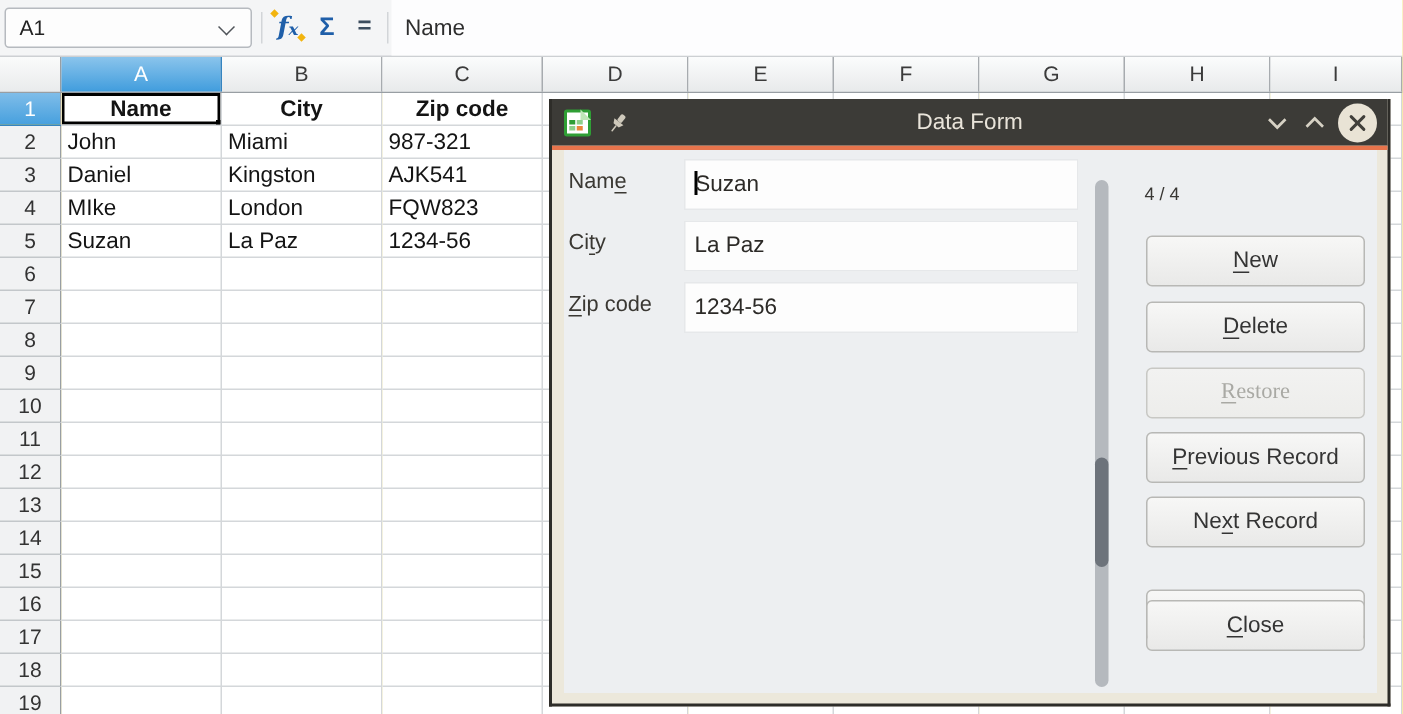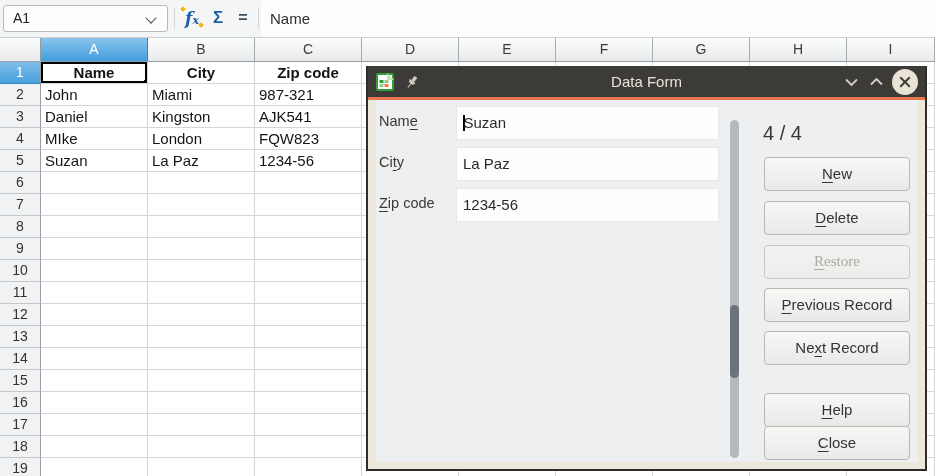--- a/index.html
+++ b/index.html
@@ -82,21 +82,21 @@
     line-height:32px; padding-left:6px; cursor:text; }
   .caret { display:inline-block; width:1.5px; height:16px; background:#000;
     vertical-align:-3px; margin-right:-1px; }
   .mnem { text-decoration:underline; text-underline-offset:2.5px; }
 
   .vscroll-track { position:absolute; left:354px; top:20px; width:9px; height:338px;
     background:#b5b9be; border-radius:5px; }
   .vscroll-thumb { position:absolute; left:354px; top:205px; width:9px; height:73px;
     background:#6d737b; border-radius:5px; cursor:grab; }
 
-  .rec-ind { position:absolute; left:387px; top:22px; font-size:20px; color:#393734; }
+  .rec-ind { position:absolute; left:387px; top:22px; font-size:12px; color:#393734; }
   .dlg-btn { position:absolute; left:388px; width:146px; height:34px;
     background:linear-gradient(#f7f7f6,#e9e9e8); border:1px solid #b8b8b5;
     border-radius:4px; font-family:"Liberation Sans", sans-serif;
     font-size:15px; color:#343434; text-align:center; line-height:31px; cursor:pointer; }
   .dlg-btn.disabled { color:#a9a9a4; background:linear-gradient(#f2f2f1,#ededeb);
     border-color:#c8c8c4; cursor:default;font-family:Liberation Serif, serif; }
 </style>
 </head>
 <body>
 
@@ -411,17 +411,17 @@
         <div class="fld-label" style="top: 54px;">Ci<span class="mnem">t</span>y</div>
         <div class="fld-input" style="top: 47px;">La Paz</div>
         <div class="fld-label" style="top: 95px;"><span class="mnem">Z</span>ip code</div>
         <div class="fld-input" style="top: 88px;">1234-56</div>
         <div class="dlg-btn" style="top: 57px;"><span class="mnem">N</span>ew</div>
         <div class="dlg-btn" style="top: 101px;"><span class="mnem">D</span>elete</div>
         <div class="dlg-btn disabled" style="top: 145px;"><span class="mnem">R</span>estore</div>
         <div class="dlg-btn" style="top: 188px;"><span class="mnem">P</span>revious Record</div>
         <div class="dlg-btn" style="top: 231px;">Ne<span class="mnem">x</span>t Record</div>
         <div class="dlg-btn" style="top: 273px; margin-top: 20px;"><span class="mnem">H</span>elp</div>
-        <div class="dlg-btn" style="top: 326px;"><span class="mnem">C</span>lose</div>
+        <div class="dlg-btn" style="top: 300px;"><span class="mnem">C</span>lose</div>
       </div>
   </div>
 
 </div>
 
 </body></html>

